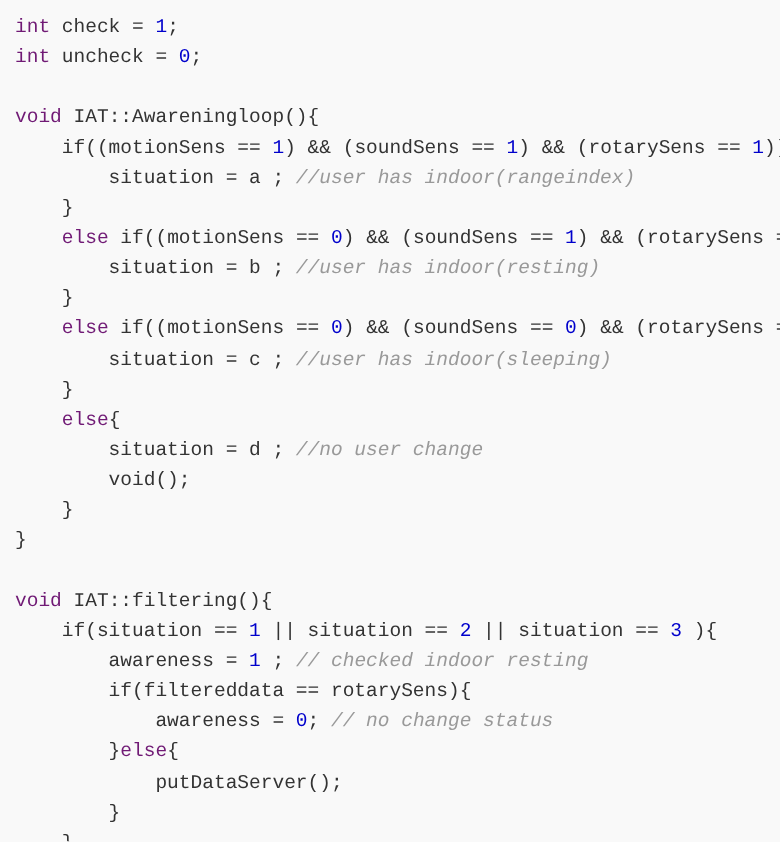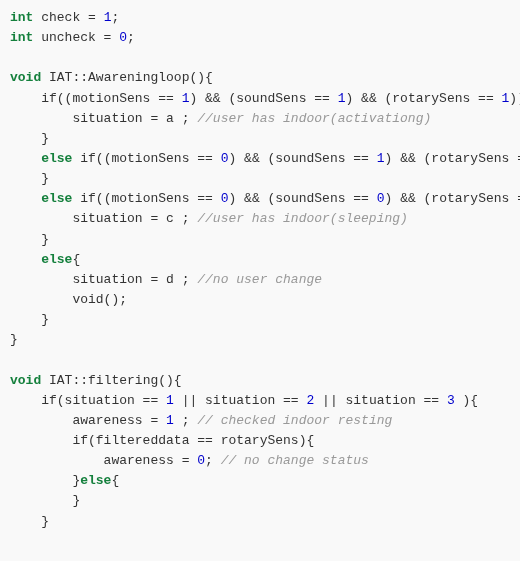--- a/index.html
+++ b/index.html
@@ -25,47 +25,49 @@
       overflow: hidden;
       line-height: 1.55;
       color: #333;
     }
 
     .line {
       white-space: pre;
       display: block;
     }
 
-    .kw { color: #15803d; font-weight: bold; }
+    .kw { color: #701a75; font-weight: normal; }
     .cm { color: #999999; font-style: italic; }
     .num { color: #0000cc; }
   </style>
 </head>
 <body>
 
 <div class="code-container" id="code-output">
     <span class="line"><span class="kw">int</span> check = <span class="num">1</span>;</span>
     <span class="line"><span class="kw">int</span> uncheck = <span class="num">0</span>;</span>
     <span class="line">&nbsp;</span>
     <span class="line"><span class="kw">void</span> IAT::Awareningloop(){</span>
     <span class="line">    if((motionSens == <span class="num">1</span>) &amp;&amp; (soundSens == <span class="num">1</span>) &amp;&amp; (rotarySens == <span class="num">1</span>)){</span>
-    <span class="line">        situation = a ; <span class="cm">//user has indoor(activationg)</span></span>
+    <span class="line">        situation = a ; <span class="cm">//user has indoor(rangeindex)</span></span>
     <span class="line">    }</span>
     <span class="line">    <span class="kw">else</span> if((motionSens == <span class="num">0</span>) &amp;&amp; (soundSens == <span class="num">1</span>) &amp;&amp; (rotarySens == )){</span>
+    <span class="line">        situation = b ; <span class="cm">//user has indoor(resting)</span></span>
     <span class="line">    }</span>
     <span class="line">    <span class="kw">else</span> if((motionSens == <span class="num">0</span>) &amp;&amp; (soundSens == <span class="num">0</span>) &amp;&amp; (rotarySens == )){</span>
     <span class="line">        situation = c ; <span class="cm">//user has indoor(sleeping)</span></span>
     <span class="line">    }</span>
     <span class="line">    <span class="kw">else</span>{</span>
     <span class="line">        situation = d ; <span class="cm">//no user change</span></span>
     <span class="line">        void();</span>
     <span class="line">    }</span>
     <span class="line">}</span>
     <span class="line">&nbsp;</span>
     <span class="line"><span class="kw">void</span> IAT::filtering(){</span>
     <span class="line">    if(situation == <span class="num">1</span> || situation == <span class="num">2</span> || situation == <span class="num">3</span> ){</span>
     <span class="line">        awareness = <span class="num">1</span> ; <span class="cm">// checked indoor resting</span></span>
     <span class="line">        if(filtereddata == rotarySens){</span>
     <span class="line">            awareness = <span class="num">0</span>; <span class="cm">// no change status</span></span>
     <span class="line">        }<span class="kw">else</span>{</span>
+    <span class="line">            putDataServer();</span>
     <span class="line">        }</span>
     <span class="line">    }</span>
   </div>
 
 </body></html>

